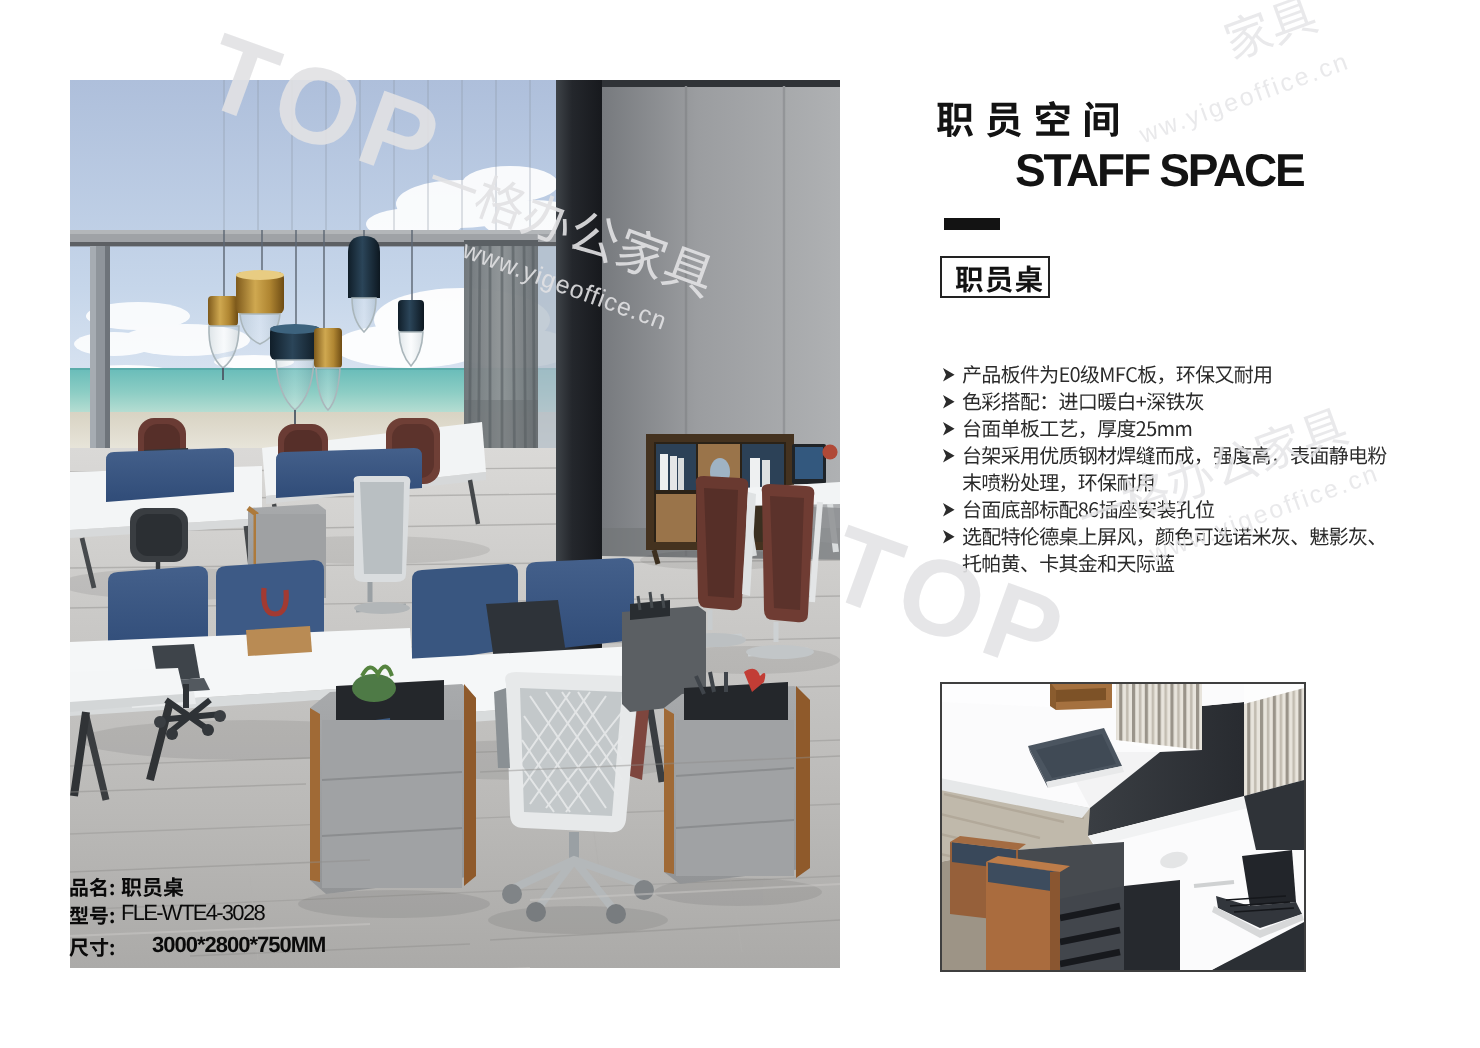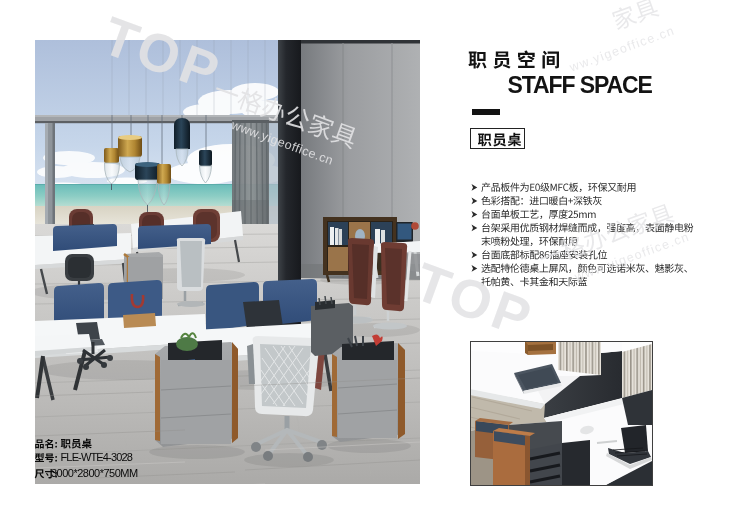--- a/index.html
+++ b/index.html
@@ -614,13 +614,13 @@
     <path d="M23 90 L29 87 L65 92 L60 95 Z" fill="#bd7c49"></path>
     <path d="M55 95 L60 95 L60 145 L55 145 Z" fill="#8a5630"></path>
   </g>
 
   <rect x="0.5" y="0.5" width="182" height="144" fill="none" stroke="#3f3f3f" stroke-width="1"></rect>
 
 </svg>
 
 <div class="abs" style="left:60.5px;top:452.3px;font-size:11px;line-height:1;font-weight:normal;color:#0a0a0a;letter-spacing:-0.85px;">FLE-WTE4-3028</div>
 
-<div class="abs" style="left:51px;top:468.3px;font-size:11px;line-height:1;font-weight:normal;color:#0a0a0a;letter-spacing:-0.5px;">3000*2800*750MM</div>
+<div class="abs" style="left:76px;top:468.3px;font-size:11px;line-height:1;font-weight:bold;color:#0a0a0a;letter-spacing:-0.5px;">3000*2800*750MM</div>
 
 </body></html>

